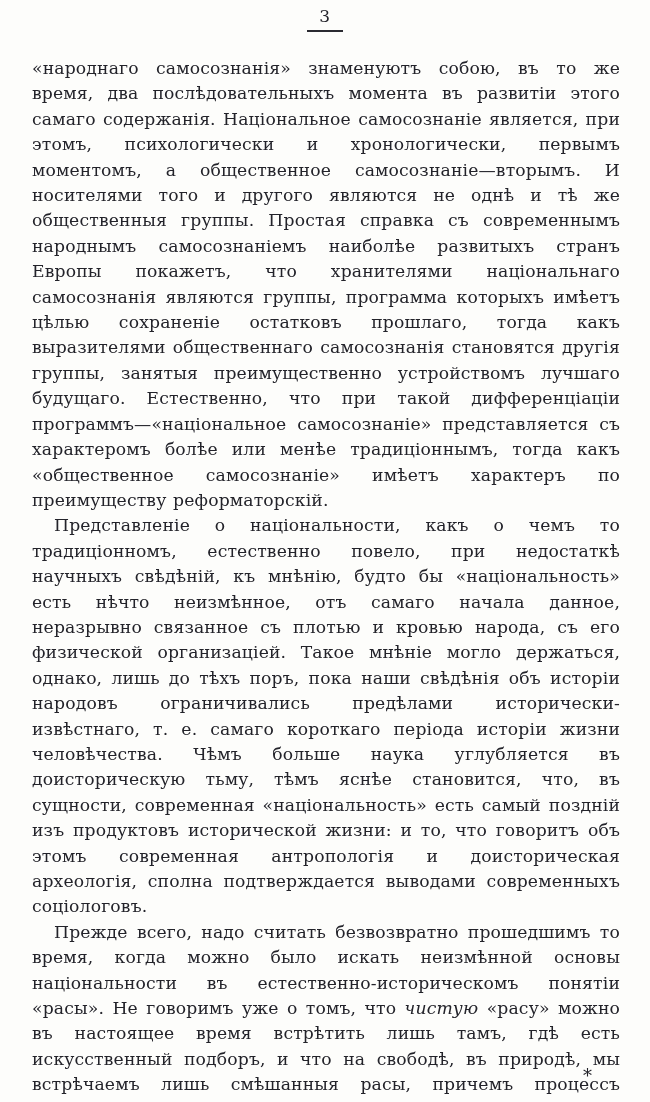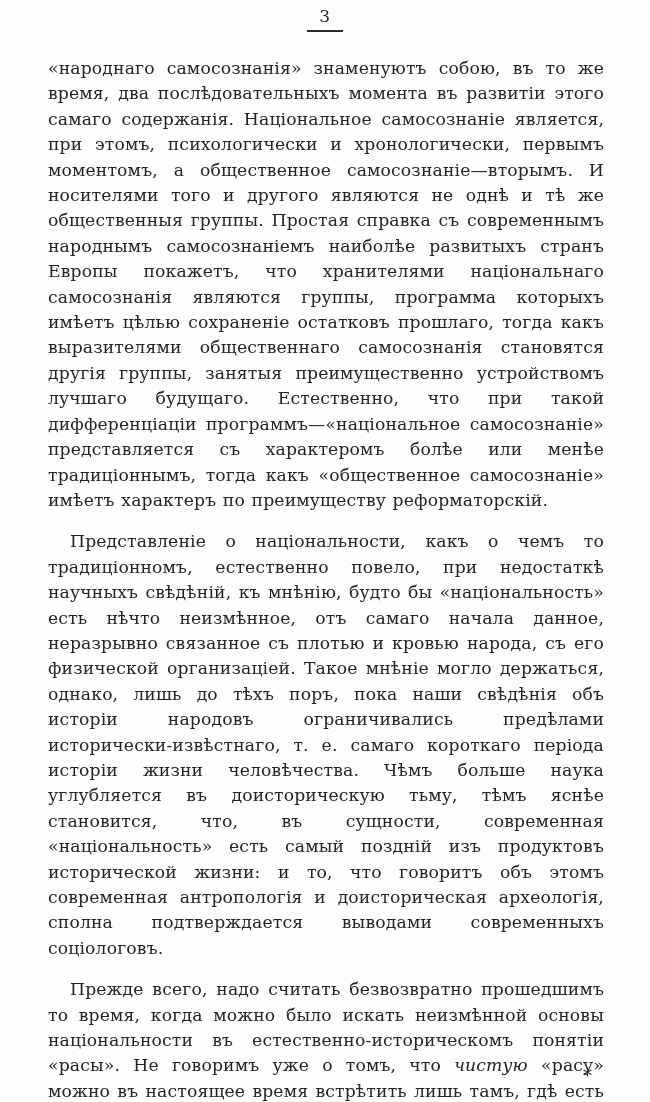--- a/index.html
+++ b/index.html
@@ -34,21 +34,21 @@
   }
   .text-block {
     margin: 24px 30px 0 32px;
     text-align: justify;
     font-size: 17.2px;
     line-height: 25.4px;
     letter-spacing: 0.15px;
     word-spacing: 1px;
   }
   .para {
-    margin: 16px;
+    margin: 0;
     text-indent: 22px;
   }
   .para.no-indent {
     text-indent: 0;
   }
   .para em {
   }
   .footnote-mark {
     position: absolute;
     right: 58px;

